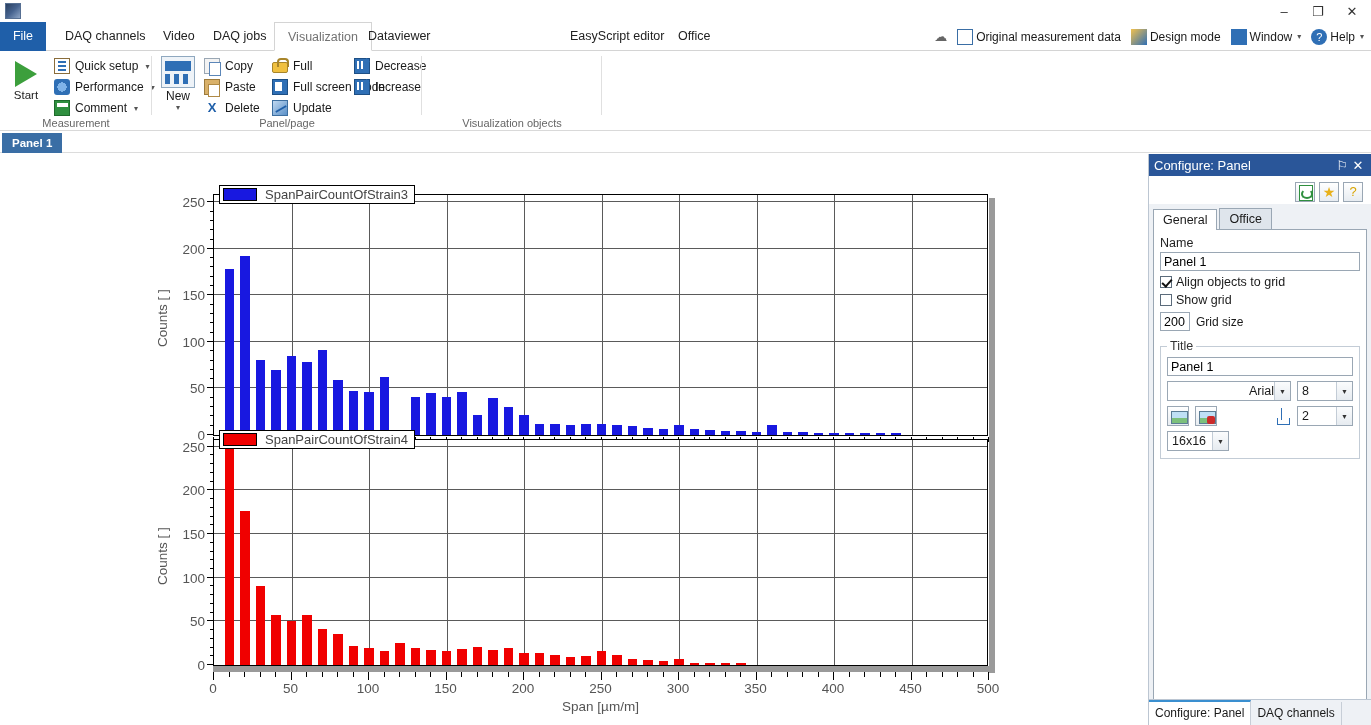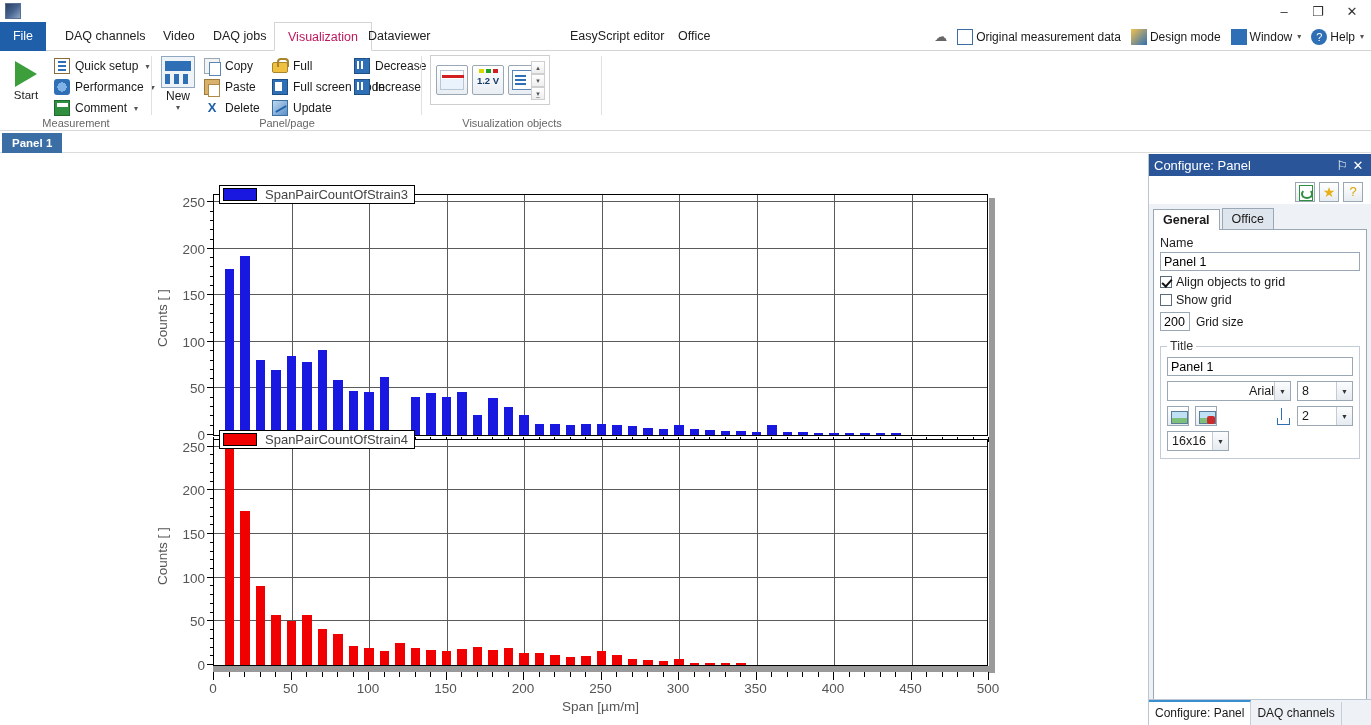--- a/index.html
+++ b/index.html
@@ -23,21 +23,21 @@
   .wbtns{ position:absolute; right:2px; top:0px; height:22px; display:flex; align-items:center;}
   .wbtn{ width:34px; height:22px; display:flex; align-items:center; justify-content:center;
     font-size:13px; color:#333; cursor:default; }
 
   
   .tabstrip{ position:absolute; left:0; top:22px; width:1371px; height:29px;
     background:#ffffff; border-bottom:1px solid #d4d4d4; }
   .tab{ position:absolute; top:0; height:29px; line-height:29px; padding:0 13px;
     font-size:12.5px; color:#222; cursor:default; white-space:nowrap;}
   .tab.file{ background:#1f5fa9; color:#fff; left:0; width:46px; text-align:center; padding:0;}
-  .tab.active{ border:1px solid #d4d4d4; border-bottom:1px solid #fff; background:#fff; color:#be185d; }
+  .tab.active{ border:1px solid #d4d4d4; border-bottom:1px solid #fff; background:#fff; color:#737373; }
   .rightcmds{ position:absolute; right:4px; top:0; height:29px; display:flex; align-items:center; gap:4px; font-size:12px;}
   .rightcmds .item{ display:flex; align-items:center; gap:3px; padding:0 3px; cursor:default; white-space:nowrap;}
 
   
   .ribbon{ position:absolute; left:0; top:51px; width:1371px; height:80px;
     background:#ffffff; border-bottom:1px solid #d9d9d9;}
   .group{ position:absolute; top:0; height:80px; }
   .group .gsep{ position:absolute; right:0; top:5px; bottom:16px; width:1px; background:#e0e0e0; }
   .glabel{ position:absolute; bottom:2px; width:100%; text-align:center; font-size:11px; color:#666; }
 
@@ -148,21 +148,21 @@
     position:relative; cursor:default;}
   .tbtn.a:after{content:"";position:absolute;left:3px;top:2px;width:12px;height:14px;background:#fff;border:1px solid #2f8f3f;}
   .tbtn.a:before{content:"";position:absolute;z-index:2;left:5px;top:6px;width:8px;height:6px;
     border:2px solid #2f8f3f;border-radius:50%;border-top-color:transparent;}
   .tbtn.b{ color:#e8b11a; font-size:14px; text-align:center; line-height:18px;}
   .tbtn.c{ color:#d8a400; font-size:13px; text-align:center; line-height:18px;}
 
   .tabs2{ display:flex; margin:4px 4px 0 4px; border-bottom:1px solid #9aa7b4; }
   .tab2{ padding:3px 9px; font-size:12.5px; border:1px solid #9aa7b4; border-bottom:0;
     background:#dfe5ec; margin-right:2px; cursor:default; }
-  .tab2.on{ background:#fff; font-weight:bold; position:relative; top:1px; }
+  .tab2.on{ background:#fff; font-weight:normal; position:relative; top:1px; }
 
   .cfg-body{ background:#fff; margin:0 4px; border:1px solid #9aa7b4; border-top:0;
     padding:5px 6px; height:494px; }
   .flbl{ font-size:12.5px; color:#222; margin:1px 0 2px 0;}
   .ftext{ width:100%; height:19px; border:1px solid #9aa7b4; background:#fff;
     font-size:12.5px; padding:0 3px; font-family:"Liberation Sans",sans-serif; }
   .chkrow{ display:flex; align-items:center; gap:4px; margin-top:4px; font-size:12.5px;}
   .chk{ width:12px;height:12px;border:1px solid #5b6b7b;background:#fff;position:relative;flex:0 0 12px;}
   .chk.on:after{ content:"";position:absolute;left:3px;top:0px;width:4px;height:8px;
     border:solid #111;border-width:0 2px 2px 0;transform:rotate(42deg);}
@@ -314,37 +314,20 @@
       <div class="mitem" style="margin-top:1px;">
         <span class="ico plusbox"></span>
         <span>Increase</span>
       </div>
     </div>
     <div class="glabel" style="width:180px;left:45px;">Panel/page</div>
     <div class="gsep"></div>
   </div>
 
   <div class="group" style="left:422px; width:180px;">
-    <div class="vobox">
-      <div class="voitem vo1"></div>
-      <div class="voitem vo2">
-        <span class="leds">
-            <i style="background:#d8d800"></i>
-            <i style="background:#22a022"></i>
-            <i style="background:#d02020"></i>
-          </span>
-        <span class="lbl12">1.2 V</span>
-      </div>
-      <div class="voitem vo3"></div>
-      <div class="spinners">
-        <div class="spbtn">▴</div>
-        <div class="spbtn">▾</div>
-        <div class="spbtn">▾̲</div>
-      </div>
-    </div>
     <div class="glabel">Visualization objects</div>
     <div class="gsep"></div>
   </div>
 </div>
 
 <div class="paneltabs">
   <div class="ptab">Panel 1</div>
 </div>
 
 <div class="canvas">

